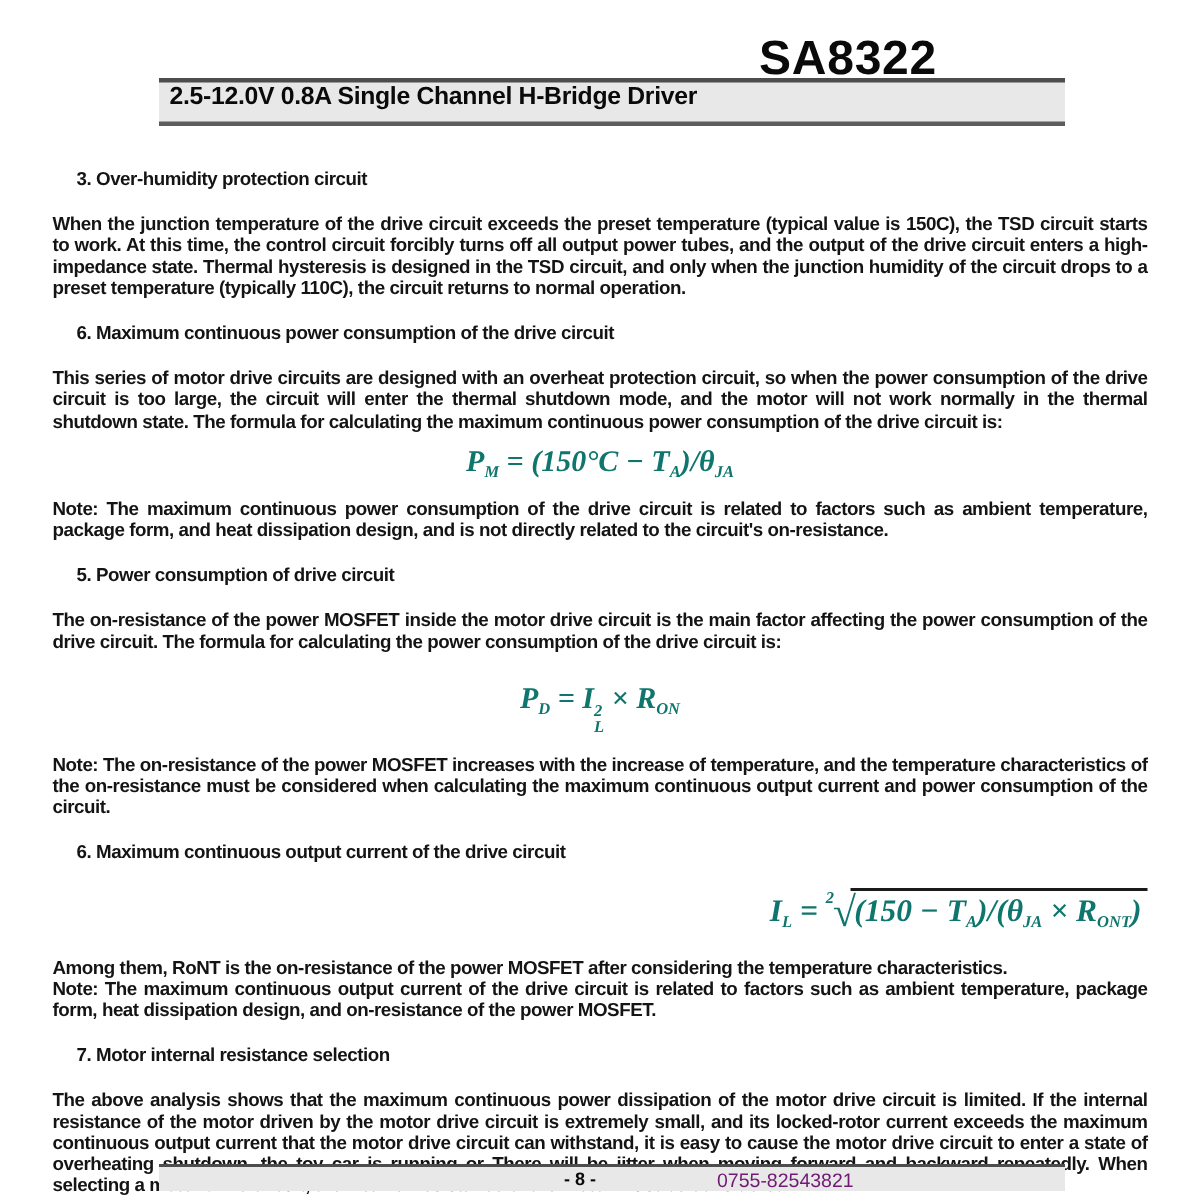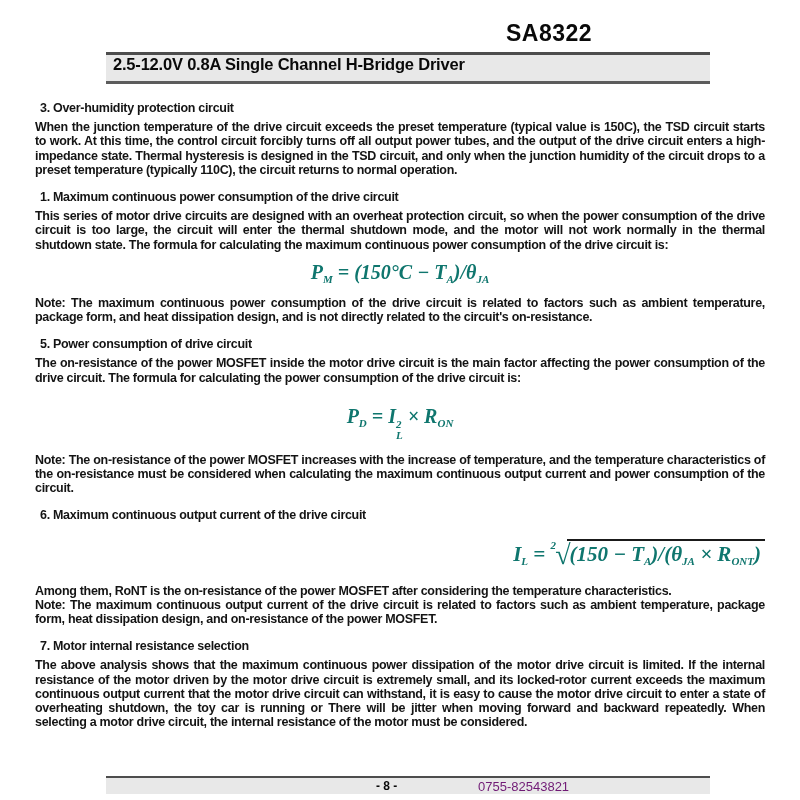--- a/index.html
+++ b/index.html
@@ -1,28 +1,28 @@
 <!DOCTYPE html>
 <html><head>
 <meta charset="utf-8">
 <style>
   html,body{margin:0;padding:0;background:#ffffff;}
   body{width:800px;height:800px;position:relative;font-family:"Liberation Sans",sans-serif;color:#111;overflow:hidden;}
 
-  .brand{position:absolute;top:20px;left:506px;font-size:23px;font-weight:bold;letter-spacing:0.5px;color:#0a0a0a;}
+  .brand{position:absolute;top:20px;left:506px;font-size:32px;font-weight:bold;letter-spacing:0.5px;color:#0a0a0a;}
 
   .banner{position:absolute;left:106px;top:52px;width:604px;height:32px;box-sizing:border-box;
           background:#e8e8e8;border-top:3px solid #4d4d4d;border-bottom:3px solid #5c5c5c;
           display:flex;align-items:flex-start;padding-left:7px;}
   .banner span{font-size:16.5px;font-weight:bold;letter-spacing:-0.2px;color:#0a0a0a;}
 
   .content{position:absolute;left:35px;top:96px;width:730px;
            font-size:12.5px;font-weight:bold;line-height:14.2px;letter-spacing:-0.3px;color:#141414;}
   .section{margin-bottom:13px;}
-  .heading{margin:5px;}
+  .heading{margin:16px;}
   .para{margin:0;text-align:justify;}
 
   .formula{text-align:center;font-family:"Liberation Serif",serif;font-style:italic;font-weight:bold;
            font-size:20px;letter-spacing:0;color:#0f766e;line-height:normal;}
   .f-pm{margin:9px 0 11px 0;}
   .f-pd{margin:20px 0 12px 0;}
   .f-il{margin:16px 0 13px 0;font-size:21px;text-align:right;}
   .f-sub{font-size:11px;vertical-align:-4px;}
   .f-stack{display:inline-flex;flex-direction:column;align-items:flex-start;font-size:11px;line-height:1;vertical-align:-5px;}
   .f-rad{display:inline-block;white-space:nowrap;}
@@ -47,21 +47,21 @@
   </div>
 
   <div class="content">
 
     <div class="section">
       <p class="heading">3. Over-humidity protection circuit</p>
       <p class="para">When the junction temperature of the drive circuit exceeds the preset temperature (typical value is 150C), the TSD circuit starts to work. At this time, the control circuit forcibly turns off all output power tubes, and the output of the drive circuit enters a high-impedance state. Thermal hysteresis is designed in the TSD circuit, and only when the junction humidity of the circuit drops to a preset temperature (typically 110C), the circuit returns to normal operation.</p>
     </div>
 
     <div class="section">
-      <p class="heading">1. Maximum continuous power consumption of the drive circuit</p>
+      <p class="heading">6. Maximum continuous power consumption of the drive circuit</p>
       <p class="para">This series of motor drive circuits are designed with an overheat protection circuit, so when the power consumption of the drive circuit is too large, the circuit will enter the thermal shutdown mode, and the motor will not work normally in the thermal shutdown state. The formula for calculating the maximum continuous power consumption of the drive circuit is:</p>
       <div class="formula f-pm"><span class="f-t">P</span><span class="f-sub">M</span><span class="f-t"> = (150°C − T</span><span class="f-sub">A</span><span class="f-t">)/θ</span><span class="f-sub">JA</span></div>
       <p class="para">Note: The maximum continuous power consumption of the drive circuit is related to factors such as ambient temperature, package form, and heat dissipation design, and is not directly related to the circuit's on-resistance.</p>
     </div>
 
     <div class="section">
       <p class="heading">5. Power consumption of drive circuit</p>
       <p class="para">The on-resistance of the power MOSFET inside the motor drive circuit is the main factor affecting the power consumption of the drive circuit. The formula for calculating the power consumption of the drive circuit is:</p>
       <div class="formula f-pd"><span class="f-t">P</span><span class="f-sub">D</span><span class="f-t"> = I</span><span class="f-stack">
             <span class="f-ss-sup">2</span>

